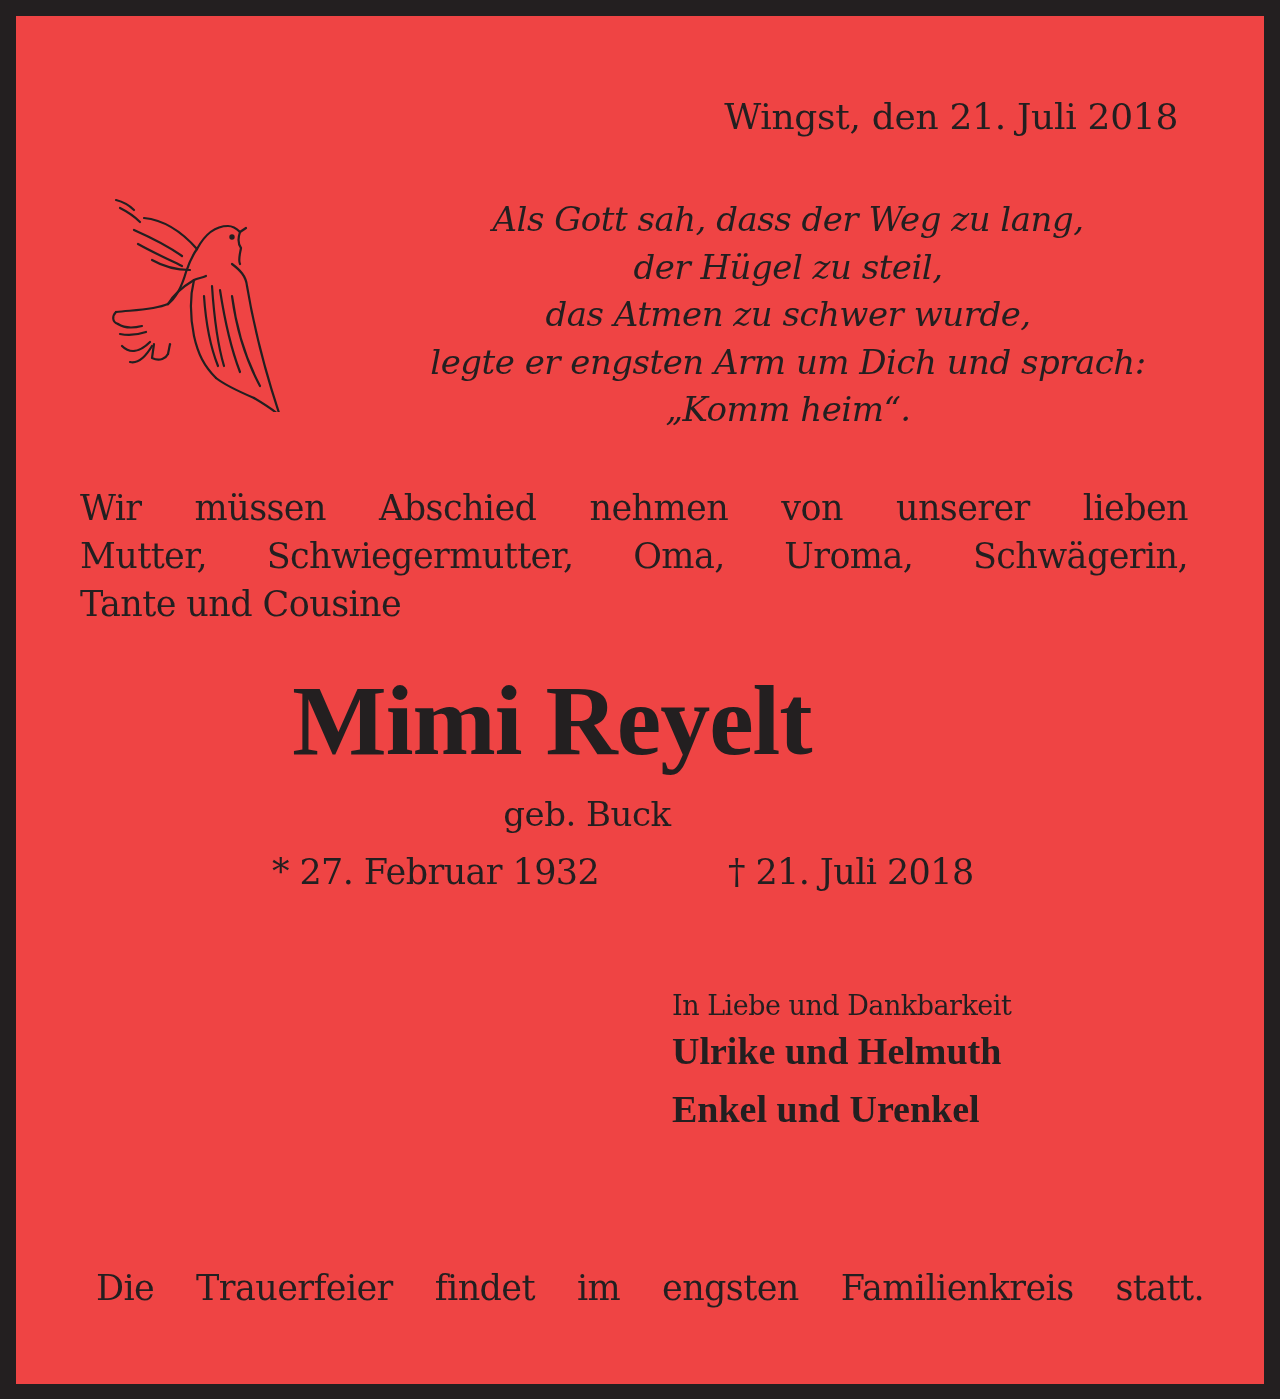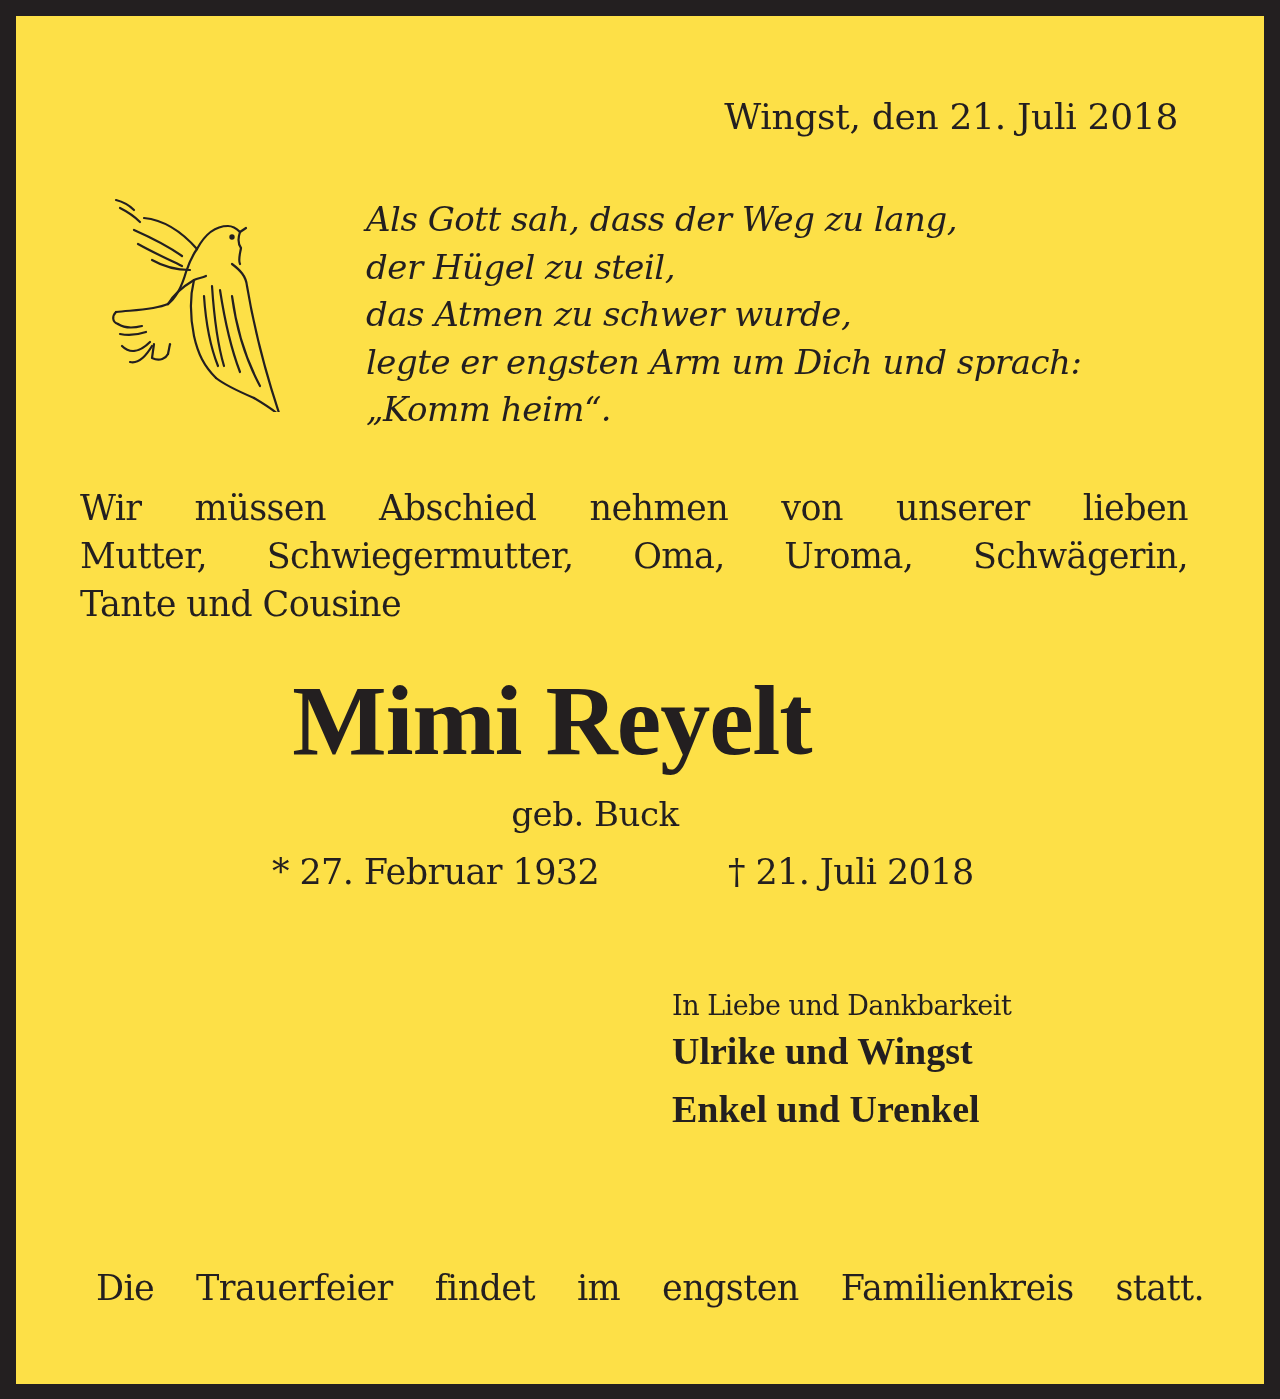--- a/index.html
+++ b/index.html
@@ -7,41 +7,41 @@
       width: 1280px;
       height: 1399px;
       background: #231f20;
       position: relative;
       overflow: hidden;
     }
     .page {
       position: absolute;
       left: 16px; top: 16px;
       width: 1248px; height: 1368px;
-      background: #fde047;
+      background: #ef4444;
       color: #231f20;
       font-family: "DejaVu Serif", "Liberation Serif", serif;
     }
     .abs { position: absolute; white-space: nowrap; }
     .place-date {
       right: 86px; top: 80px;
       font-size: 36px;
       letter-spacing: -0.3px;
       text-align: right;
     }
     .dove {
       position: absolute;
       left: 78px; top: 170px;
       width: 200px; height: 226px;
     }
     .poem {
       position: absolute;
       left: 350px; top: 180px;
       width: 844px;
-      text-align: left;
+      text-align: center;
       font-style: italic;
       font-size: 34px;
       line-height: 47.5px;
       letter-spacing: -0.5px;
     }
     .poem div { white-space: nowrap; }
     .intro {
       position: absolute;
       left: 64px; top: 468px;
       width: 1108px;
@@ -60,21 +60,20 @@
       font-size: 100px;
       line-height: 110px;
       letter-spacing: -1px;
     }
     .maiden {
       position: absolute;
       left: 0; width: 1142px; top: 778px;
       text-align: center;
       font-size: 34px;
       letter-spacing: -0.5px;
-      padding-left: 8px;
     }
     .dates {
       position: absolute;
       top: 836px;
       font-size: 35px;
       letter-spacing: -0.6px;
     }
     .birth { left: 256px; text-align: right; }
     .death { left: 712px; text-align: center; }
     .closing {
@@ -163,18 +162,18 @@
 
   <div class="name">Mimi Reyelt</div>
   <div class="maiden">geb. Buck</div>
 
   <div class="dates birth abs">* 27. Februar 1932</div>
   <div class="dates death abs">† 21. Juli 2018</div>
 
   <div class="closing abs">In Liebe und Dankbarkeit</div>
 
   <div class="mourners">
-    <div>Ulrike und Wingst</div>
+    <div>Ulrike und Helmuth</div>
     <div>Enkel und Urenkel</div>
   </div>
 
   <div class="funeral">Die Trauerfeier findet im engsten Familienkreis statt.</div>
 </div>
 
 </body></html>

